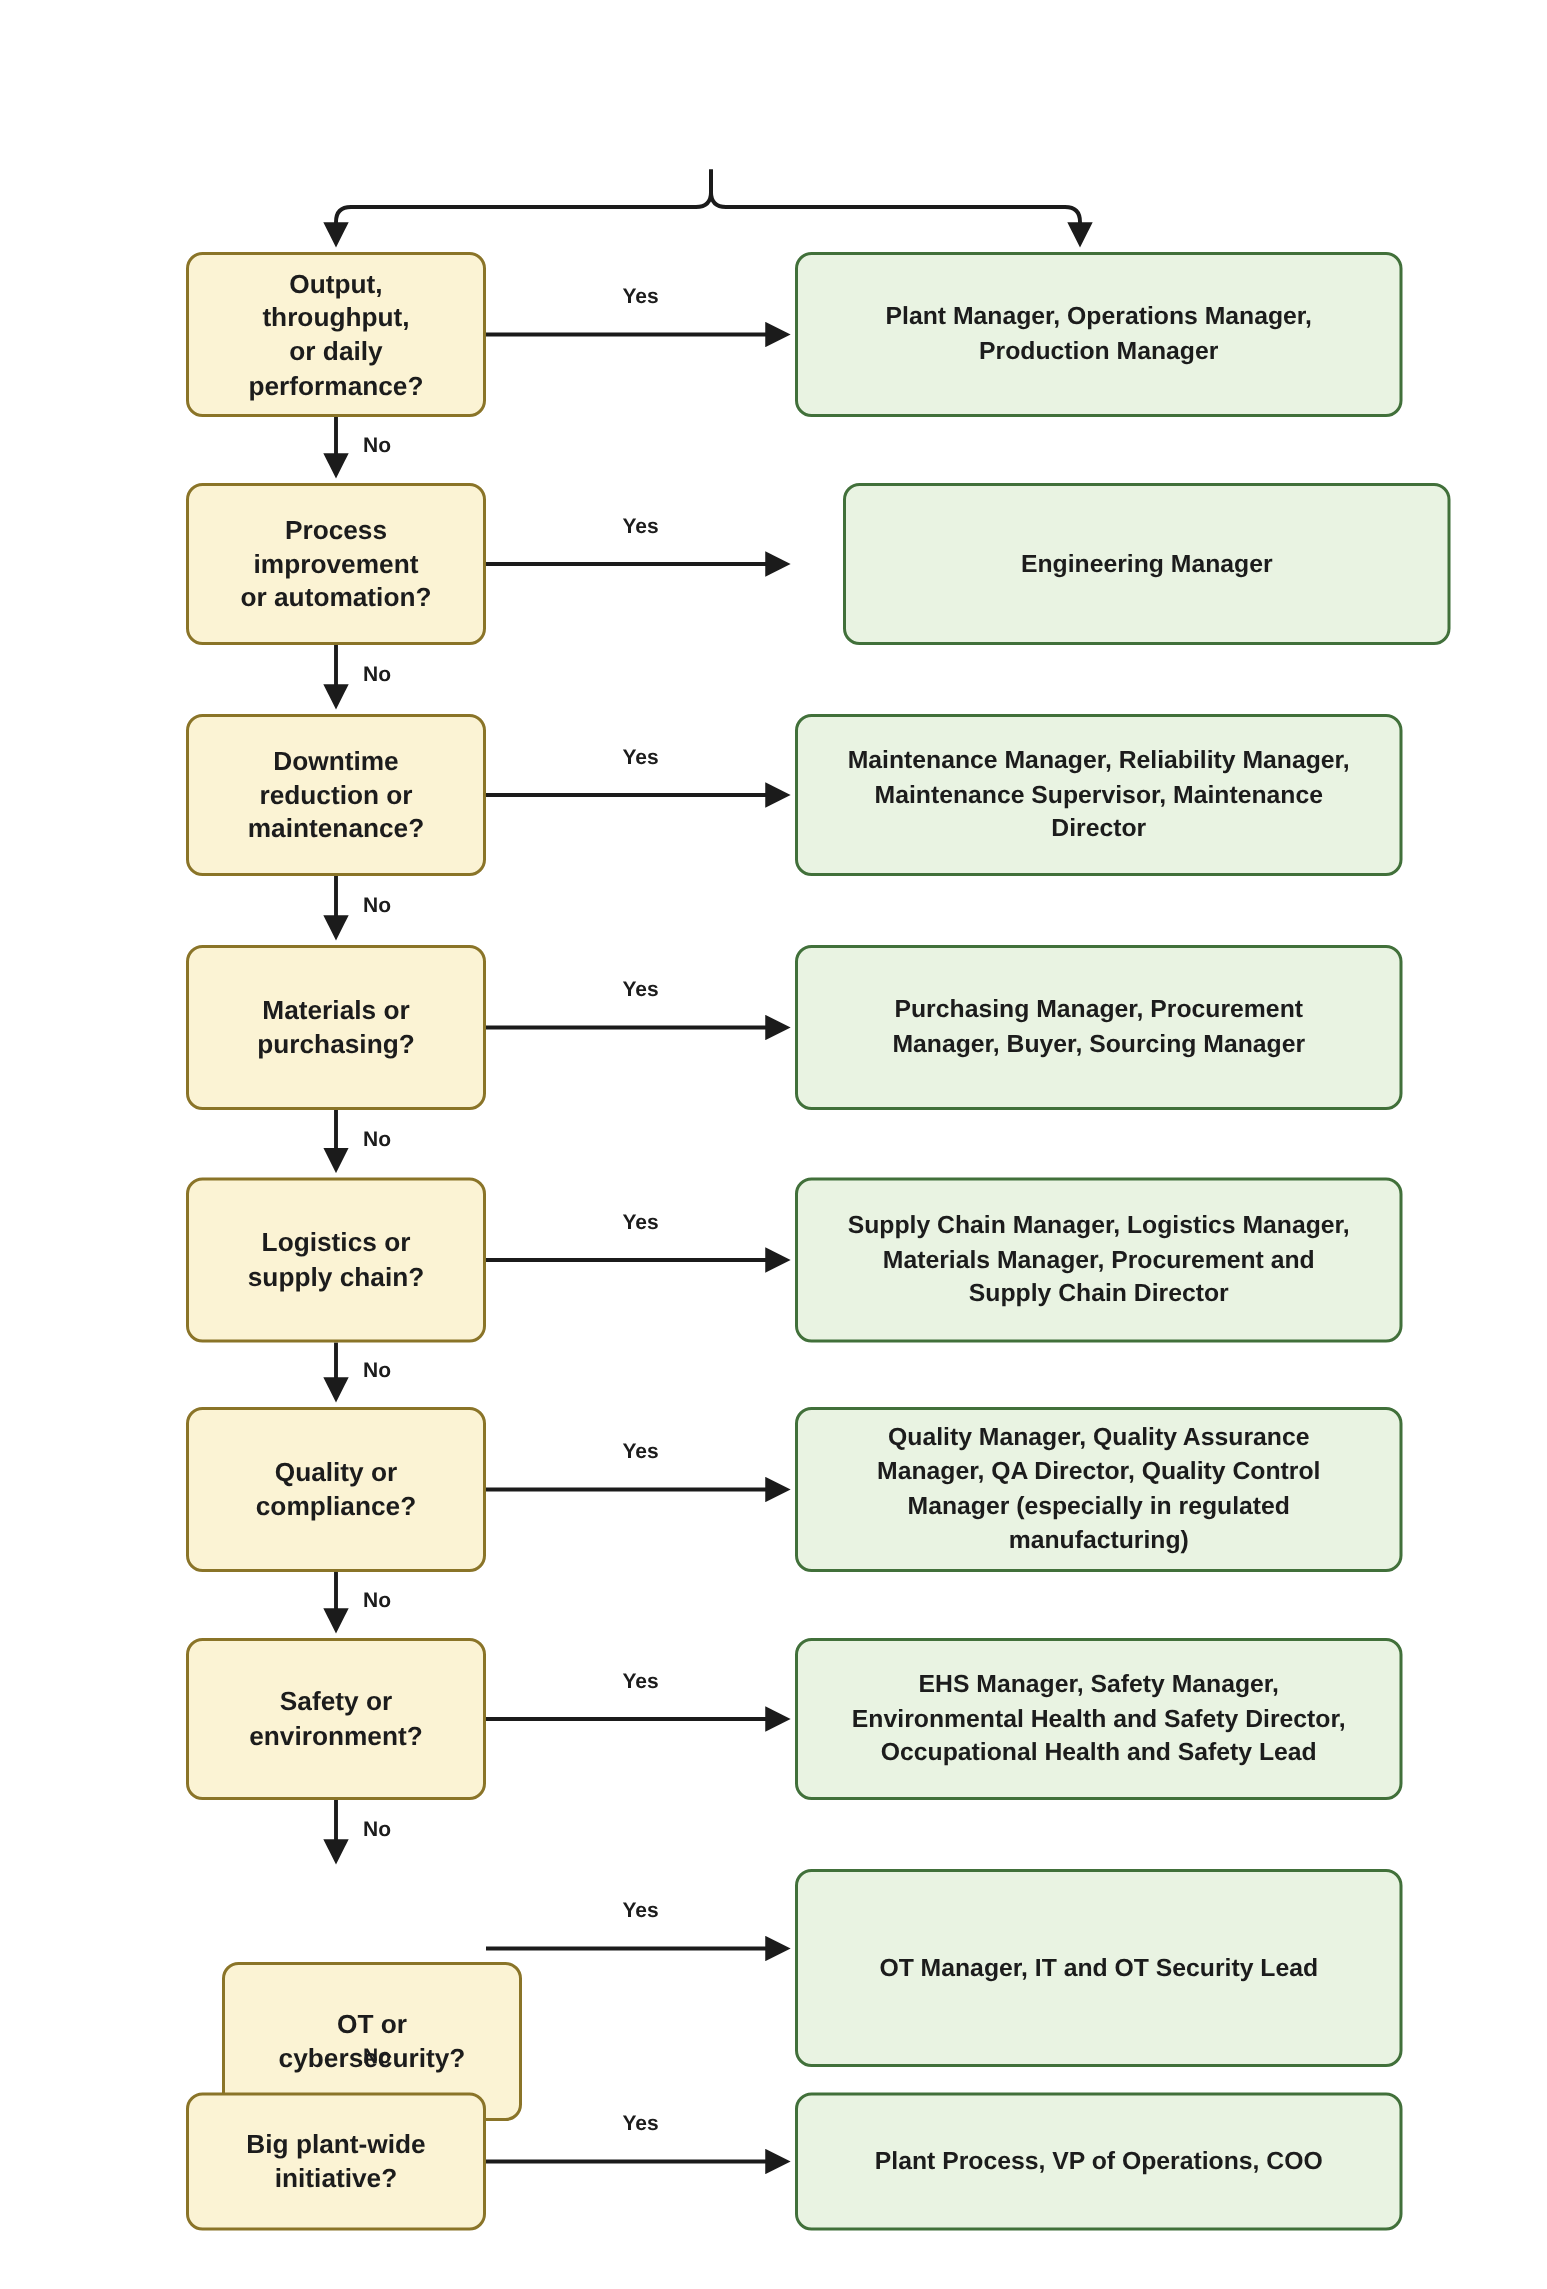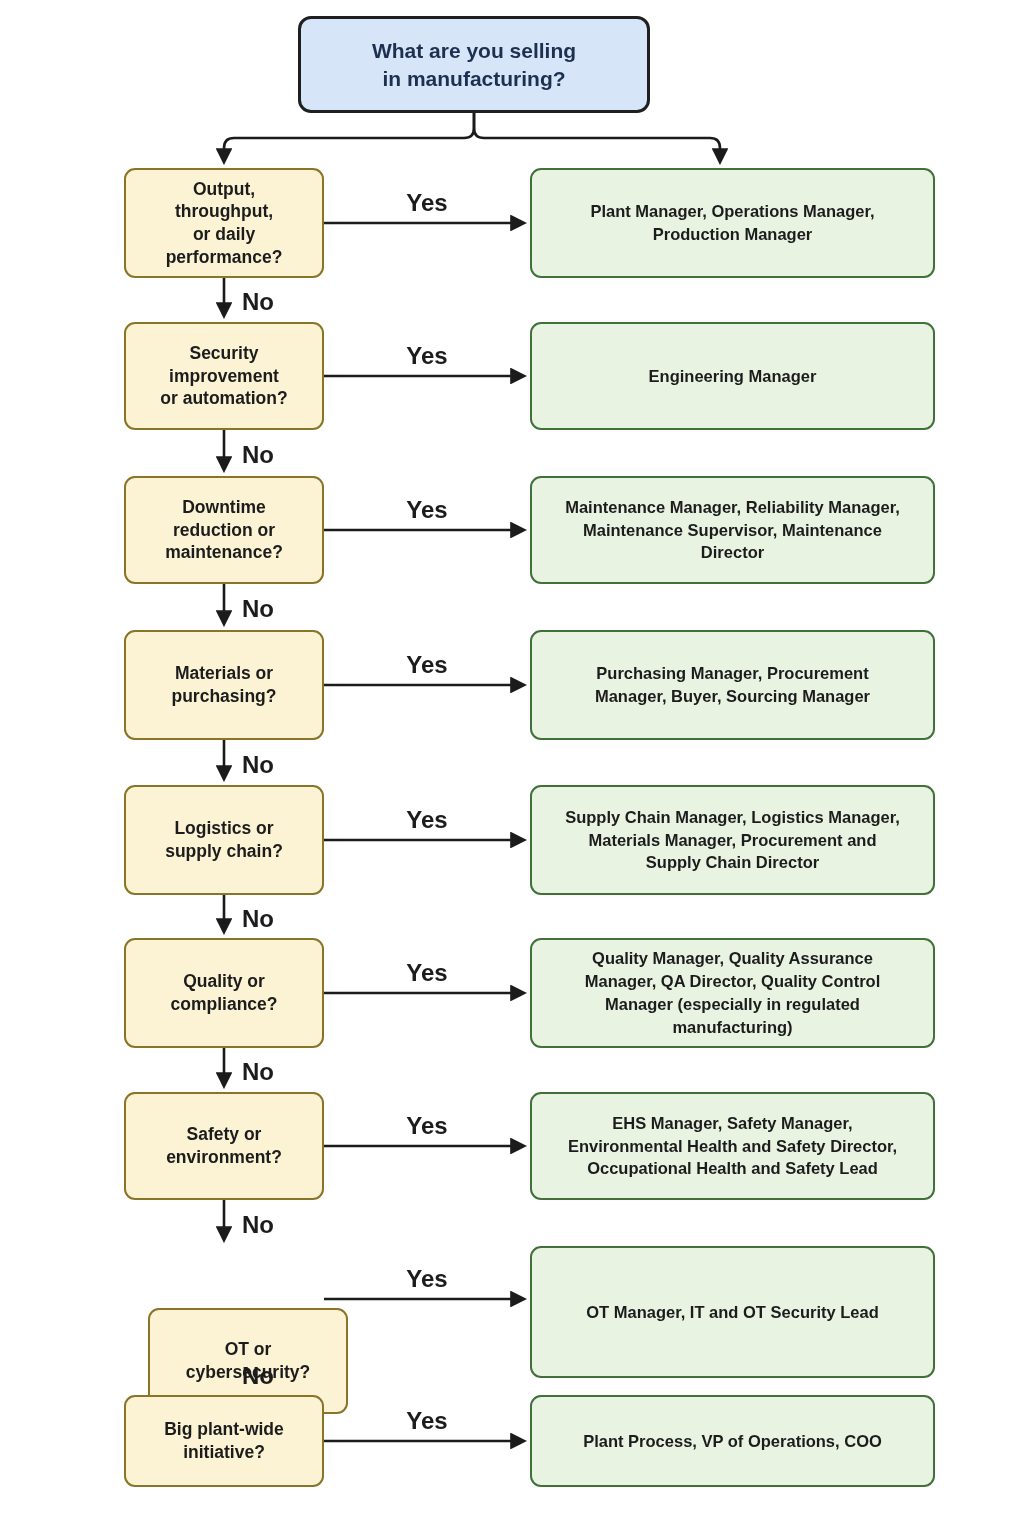--- a/index.html
+++ b/index.html
@@ -38,35 +38,31 @@
   .result{
     left:530px;width:405px;
     background:var(--result-fill);
     border:2.5px solid var(--result-border);
     color:var(--text);
     font-size:16.5px;line-height:1.38;
     padding:4px 18px;
   }
   .edge-label{
     position:absolute;
-    font-weight:700;font-size:24px;color:var(--text);
+    font-weight:700;font-size:14px;color:var(--text);
     white-space:nowrap;
   }
   .edge-label.yes{transform:translateX(-50%);}
   #connectors{position:absolute;left:0;top:0;width:1031px;height:1526px;pointer-events:none;}
   #connectors path, #connectors line{stroke:var(--line);stroke-width:2.6;fill:none;stroke-linejoin:round;}
 </style>
 </head>
 <body>
 
 <div id="canvas">
-  <div class="box title">
-    <span class="txt">What are you selling
-in manufacturing?</span>
-  </div>
   <svg id="connectors" xmlns="http://www.w3.org/2000/svg">
     <defs>
       <marker id="arrow" viewBox="0 0 10 10" refX="7" refY="5" markerWidth="6.5" markerHeight="6.5" orient="auto-start-reverse">
         <path d="M0,0 L10,5 L0,10 Z" style="fill:var(--line);stroke:none"></path>
       </marker>
     </defs>
   <path d="M474,113 L474,128 Q474,138 464,138 L234,138 Q224,138 224,148 L224,160" marker-end="url(#arrow)"></path>
       <path d="M474,113 L474,128 Q474,138 484,138 L710,138 Q720,138 720,148 L720,160" marker-end="url(#arrow)"></path>
       <path d="M324,223 L522,223" marker-end="url(#arrow)"></path>
       <path d="M224,278 L224,314" marker-end="url(#arrow)"></path>
@@ -97,25 +93,25 @@
     <div class="box result" style="top: 168px; height: 110px;">
       <span class="txt">Plant Manager, Operations Manager,
 Production Manager</span>
     </div>
     <div class="edge-label yes" style="left: 427px; top: 189px;">Yes</div>
     <div class="edge-label no" style="left: 242px; top: 288px;">No</div>
   </div>
 
   <div class="row">
     <div class="box question" style="top: 322px; height: 108px;">
-      <span class="txt">Security
+      <span class="txt">Process
 improvement
 or automation?</span>
     </div>
-    <div class="box result" style="top: 322px; height: 108px;">
+    <div class="box result" style="top: 322px; height: 108px; margin-left: 32px;">
       <span class="txt">Engineering Manager</span>
     </div>
     <div class="edge-label yes" style="left: 427px; top: 342px;">Yes</div>
     <div class="edge-label no" style="left: 242px; top: 441px;">No</div>
   </div>
 
   <div class="row">
     <div class="box question" style="top: 476px; height: 108px; align-items: center;">
       <span class="txt">Downtime
 reduction or

